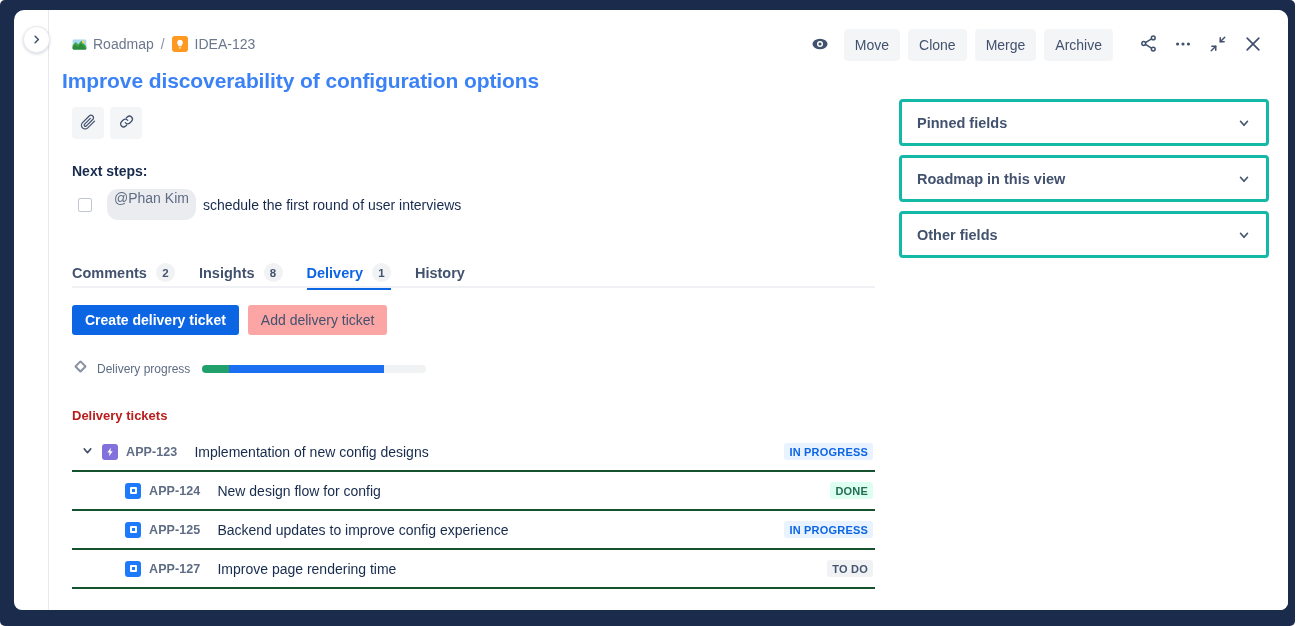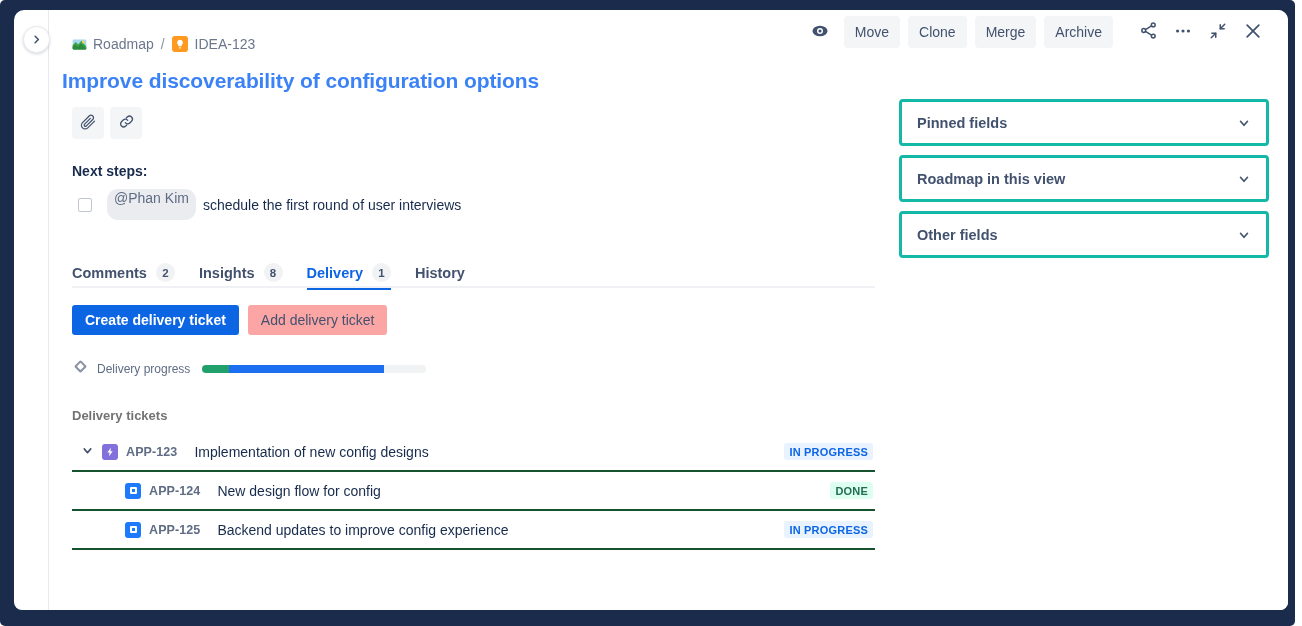--- a/index.html
+++ b/index.html
@@ -80,21 +80,21 @@
   .bc-icon { margin-right: 6px; display: inline-flex; align-items: center; }
   .idea-badge {
     width: 16px; height: 16px; border-radius: 3px;
     background: #ff991f;
     display: inline-flex; align-items: center; justify-content: center;
     margin-right: 7px;
   }
 
   .hdr-actions {
     position: absolute;
-    right: 19px; top: 6px;
+    right: 19px; top: 19px;
     display: flex; align-items: center;
     gap: 3px;
   }
   .icon-btn {
     width: 32px; height: 32px;
     border-radius: 4px;
     border: none; background: transparent;
     display: flex; align-items: center; justify-content: center;
     cursor: pointer;
     padding: 0;
@@ -265,21 +265,21 @@
     cursor: pointer;
   }
   .seg-done { background: #22a06b; height: 100%; }
   .seg-prog { background: #1d6ff2; height: 100%; }
 
   
   #tickets-label {
     position: absolute;
     left: 23px; top: 398px;
     font-size: 13px; font-weight: bold;
-    color: #737373;
+    color: #b91c1c;
   }
   #tickets {
     position: absolute;
     left: 23px; top: 423px;
     width: 803px;
   }
   .ticket-row {
     height: 39px;
     border-bottom: 2px solid #14532d;
     display: flex; align-items: center;
@@ -566,20 +566,30 @@
           <span class="type-story">
             <span class="story-inner"></span>
           </span>
           <span class="ticket-key">APP-125</span>
           <span class="ticket-summary">Backend updates to improve config experience</span>
           <span class="status-cell">
             <span class="badge inprogress">IN PROGRESS</span>
           </span>
         </div>
 
+        <div class="ticket-row child">
+          <span class="type-story">
+            <span class="story-inner"></span>
+          </span>
+          <span class="ticket-key">APP-127</span>
+          <span class="ticket-summary">Improve page rendering time</span>
+          <span class="status-cell">
+            <span class="badge todo">TO DO</span>
+          </span>
+        </div>
       </div>
 
       <div id="sidebar">
         <div class="field-group">
           <span class="fg-title">Pinned fields</span>
           <span class="fg-chevron">
             <svg width="14" height="14" viewBox="0 0 24 24" fill="none" stroke="#42526e" stroke-width="2.8" stroke-linecap="round" stroke-linejoin="round">
               <polyline points="6 9 12 16 18 9"></polyline>
             </svg>
           </span>

